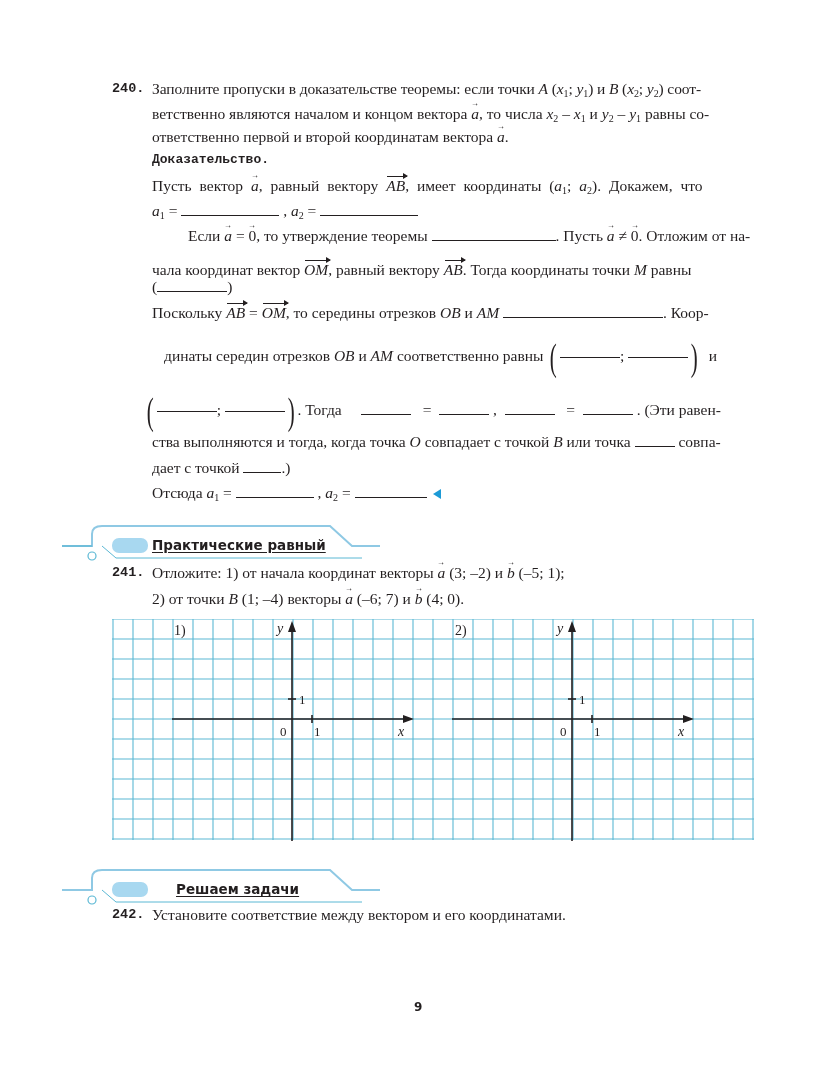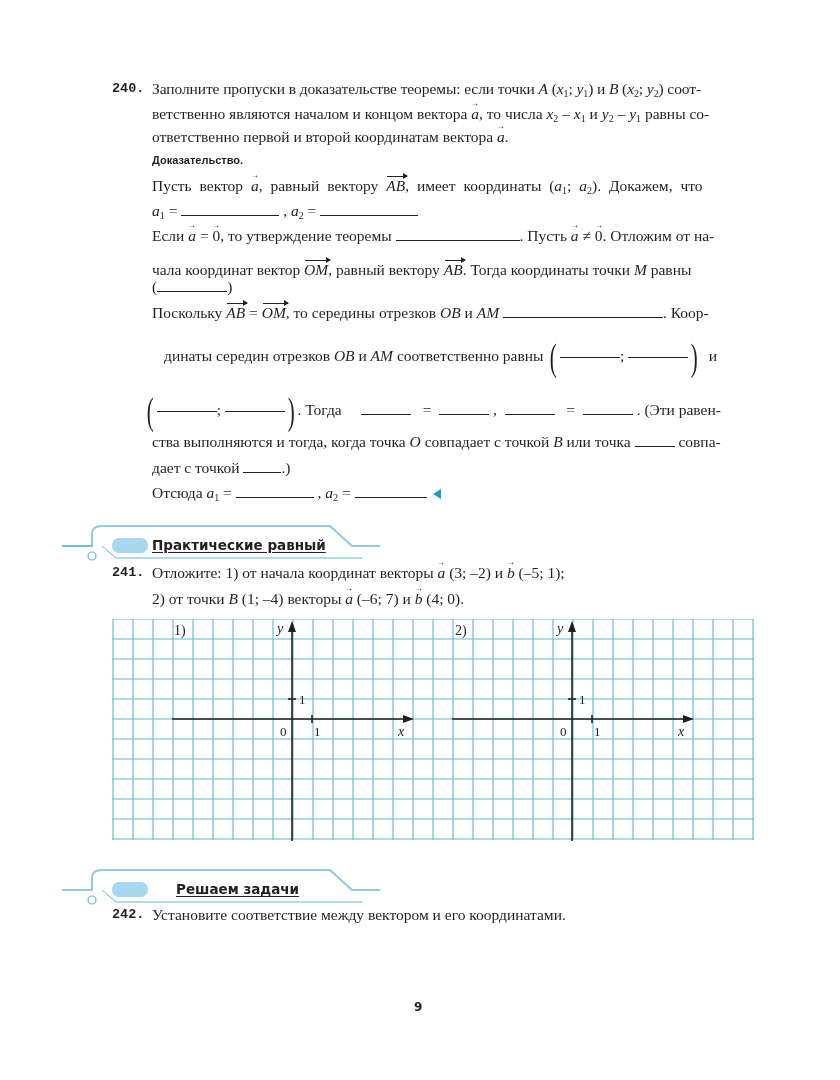--- a/index.html
+++ b/index.html
@@ -1,21 +1,21 @@
 <!DOCTYPE html>
 <html><head>
 <meta charset="utf-8">
 <style>
   html, body { margin: 0; padding: 0; background: #ffffff; }
   body { width: 840px; height: 1080px; position: relative; overflow: hidden;
          font-family: "Liberation Serif", "DejaVu Serif", serif; color: #231f20; }
   .abs { position: absolute; }
   .line { position: absolute; left: 152px; font-size: 15.5px; white-space: nowrap; line-height: 20px; }
   .num { position: absolute; left: 112px; font-family: Liberation Mono, monospace; font-weight: bold; font-size: 13.5px; line-height: 20px; }
-  .bold-sans { font-family: Liberation Sans, sans-serif; font-weight: bold; font-size: 11px; }
+  .bold-sans { font-family: Liberation Mono, monospace; font-weight: bold; font-size: 13px; }
   i.v { font-style: italic; }
   .vec { position: relative; display: inline-block; font-style: italic; }
   .vec::before { content: "→"; position: absolute; left: 50%; top: -11px; transform: translateX(-50%) scaleX(0.8); font-size: 10px; font-style: normal; }
   .ovec { position: relative; display: inline-block; font-style: italic; }
   .ovec::before { content: ""; position: absolute; left: 1px; right: -2px; top: 0px; border-top: 1px solid #231f20; }
   .ovec::after { content: ""; position: absolute; right: -3px; top: -3px; border-left: 5px solid #231f20; border-top: 3px solid transparent; border-bottom: 3px solid transparent; }
   sub { font-size: 10px; vertical-align: -3px; line-height: 0; }
   .blank { display: inline-block; border-bottom: 1px solid #231f20; height: 14px; vertical-align: baseline; }
   .paren { display: inline-block; font-size: 38px; font-weight: 100; vertical-align: middle; transform: scaleX(0.55); line-height: 38px; }
   .paren-blank { display: inline-block; border-bottom: 1.5px solid #231f20; width: 60px; vertical-align: middle; height: 1px; margin-top: 0; }
@@ -48,21 +48,21 @@
 <div class="line" style="top:176px; word-spacing:4px;">
   <span>Пусть вектор</span>
   <span class="vec">a</span><span>, равный вектору</span>
   <span class="ovec">AB</span><span>, имеет координаты (</span><i class="v">a</i><sub>1</sub>; <i class="v">a</i><sub>2</sub><span>). Докажем, что</span>
 </div>
 
 <div class="line" style="top:201px;">
   <i class="v">a</i><sub>1</sub> = <span class="blank" style="width:98px;"></span> , <i class="v">a</i><sub>2</sub> = <span class="blank" style="width:98px;"></span>
 </div>
 
-<div class="line" style="top:226px;">
+<div class="line" style="top:226px;margin-left:36px;">
   <span>Если</span>
   <span class="vec">a</span> = <span class="vec" style="font-style:normal">0</span><span>, то утверждение теоремы</span>
   <span class="blank" style="width:124px;"></span><span>. Пусть</span>
   <span class="vec">a</span> ≠ <span class="vec" style="font-style:normal">0</span><span>. Отложим от на-</span>
 </div>
 
 <div class="line" style="top:252px;margin-top:8px;">
   <span>чала координат вектор</span>
   <span class="ovec">OM</span><span>, равный вектору</span>
   <span class="ovec">AB</span><span>. Тогда координаты точки</span>

